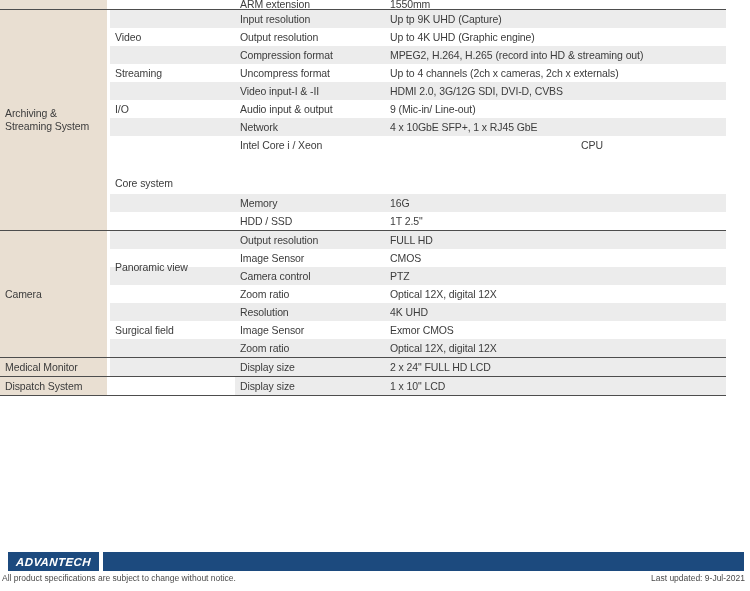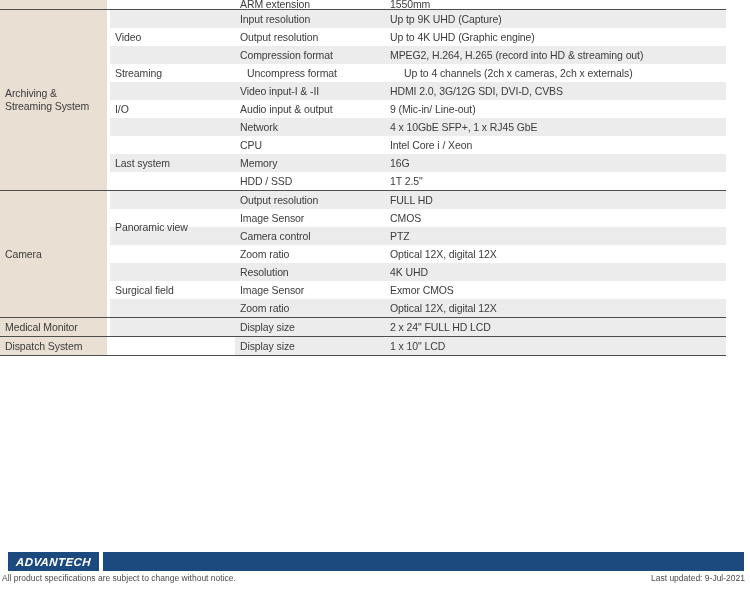--- a/index.html
+++ b/index.html
@@ -82,21 +82,21 @@
               <div class="cell val">Up to 4K UHD (Graphic engine)</div>
             </div>
             <div class="row" style="background: rgb(236, 236, 236); align-items: center;">
               <div class="cell sub"></div>
               <div class="cell spec">Compression format</div>
               <div class="cell val">MPEG2, H.264, H.265 (record into HD &amp; streaming out)</div>
             </div>
             <div class="sub-label">Video</div>
           </div>
           <div class="group">
-            <div class="row" style="background: rgb(255, 255, 255); gap: 7px;">
+            <div class="row" style="background: rgb(255, 255, 255);">
               <div class="cell sub"></div>
               <div class="cell spec">Uncompress format</div>
               <div class="cell val">Up to 4 channels (2ch x cameras, 2ch x externals)</div>
             </div>
             <div class="sub-label">Streaming</div>
           </div>
           <div class="group">
             <div class="row" style="background: rgb(236, 236, 236);">
               <div class="cell sub"></div>
               <div class="cell spec">Video input-I &amp; -II</div>
@@ -110,34 +110,34 @@
             <div class="row" style="background: rgb(236, 236, 236);">
               <div class="cell sub"></div>
               <div class="cell spec">Network</div>
               <div class="cell val">4 x 10GbE SFP+, 1 x RJ45 GbE</div>
             </div>
             <div class="sub-label">I/O</div>
           </div>
           <div class="group">
             <div class="row" style="background: rgb(255, 255, 255);">
               <div class="cell sub"></div>
+              <div class="cell val">Intel Core i / Xeon</div>
               <div class="cell spec">CPU</div>
-              <div class="cell val">Intel Core i / Xeon</div>
-            </div>
-            <div class="row" style="background: rgb(236, 236, 236);">
+            </div>
+            <div class="row" style="background: rgb(236, 236, 236); margin-top: 40px;">
               <div class="cell sub"></div>
               <div class="cell spec">Memory</div>
               <div class="cell val">16G</div>
             </div>
             <div class="row" style="background: rgb(255, 255, 255);">
               <div class="cell sub"></div>
               <div class="cell spec">HDD / SSD</div>
               <div class="cell val">1T 2.5"</div>
             </div>
-            <div class="sub-label">Last system</div>
+            <div class="sub-label">Core system</div>
           </div>
         </div>
       </div>
       <div class="section bordered">
         <div class="cat-col">
           <div class="cat-label">
             <span>Camera</span>
           </div>
         </div>
         <div class="col-gap"></div>

